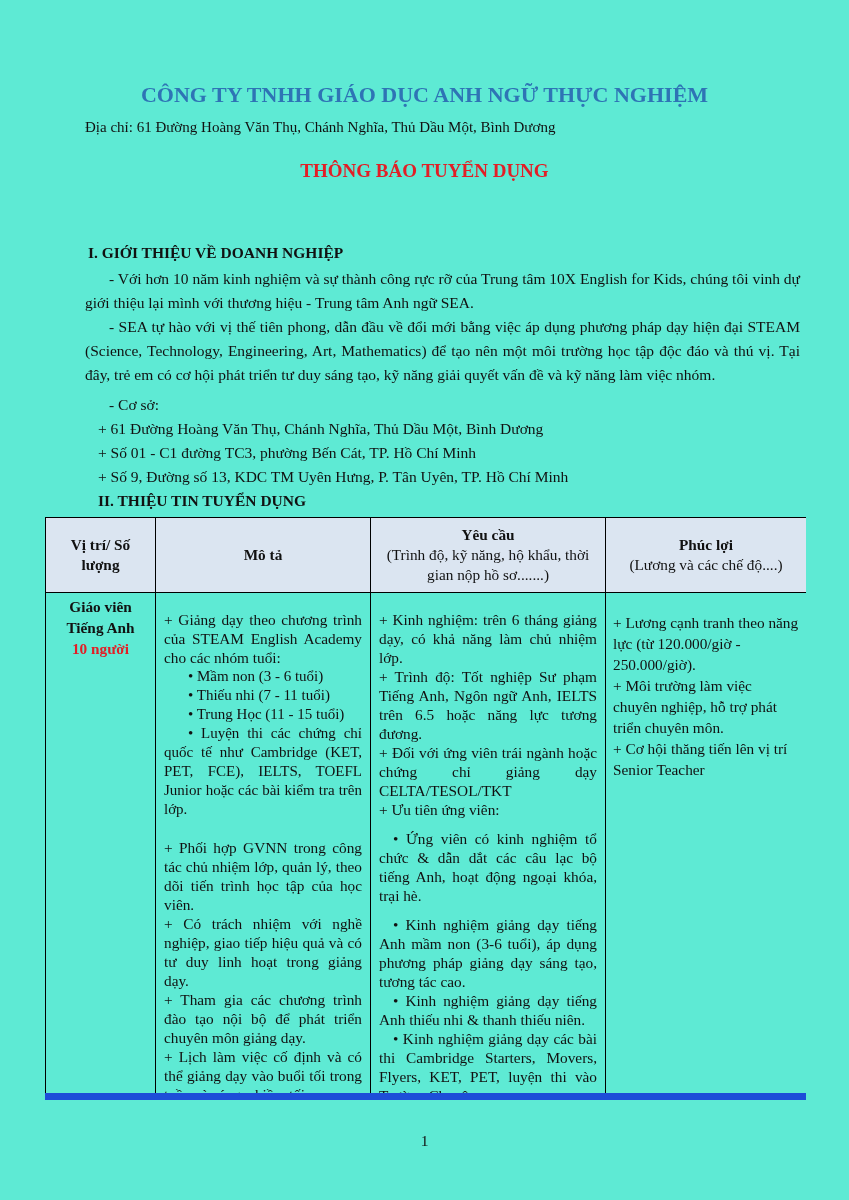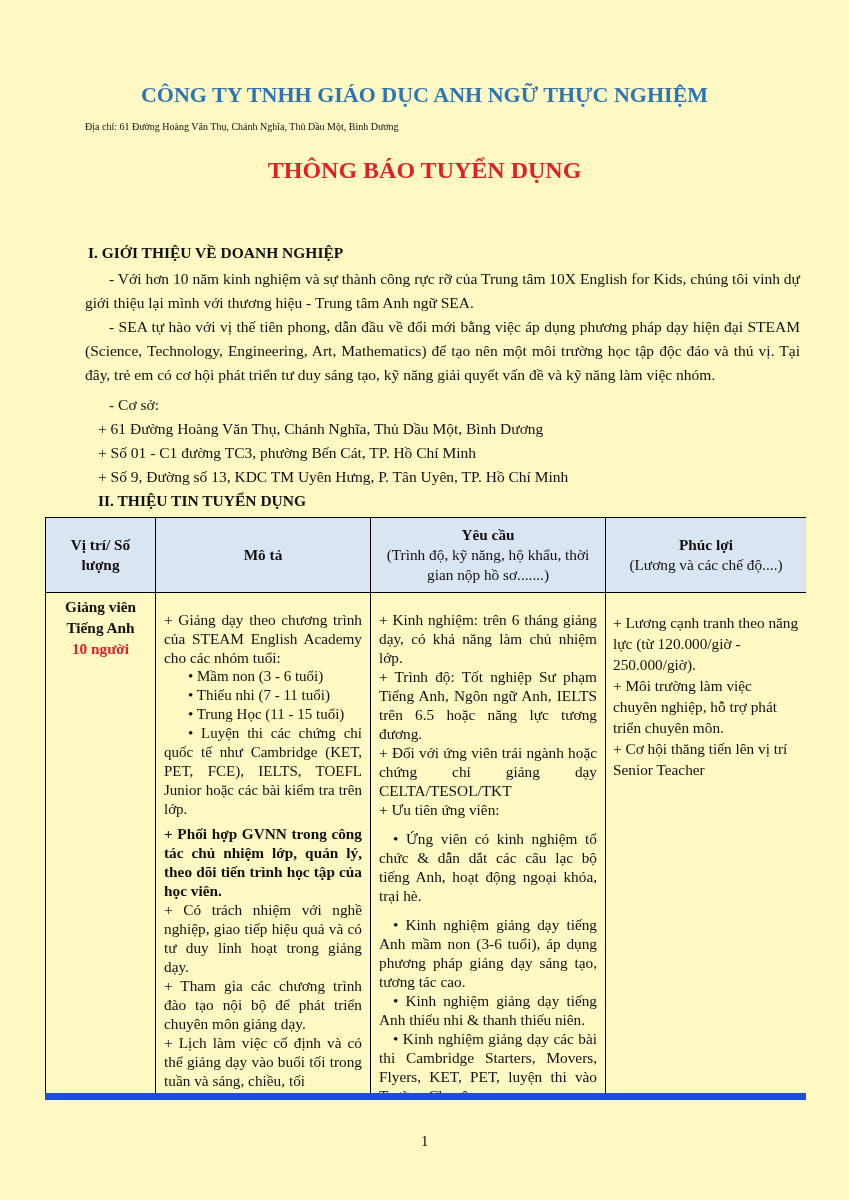--- a/index.html
+++ b/index.html
@@ -1,22 +1,22 @@
 <!DOCTYPE html>
 <html lang="vi"><head>
 <meta charset="utf-8">
 <style>
   html,body{margin:0;padding:0;background:#fff;}
   .page{
-    width:849px;height:1200px;background:#fef9c3;position:relative;overflow:hidden;
+    width:849px;height:1200px;background:#5eead4;position:relative;overflow:hidden;
     font-family:"Liberation Serif","DejaVu Serif",serif;color:#1a1a1a;
   }
   .company{padding-top:82px;text-align:center;font-size:22px;font-weight:bold;color:#2E74B5;line-height:26px;}
-  .address{margin:9px 49px 0 85px;font-size:10px;line-height:20px;color:#111;}
-  .announce{margin-top:22px;text-align:center;font-size:24px;font-weight:bold;color:#E21E26;line-height:23px;}
+  .address{margin:9px 49px 0 85px;font-size:15px;line-height:20px;color:#111;}
+  .announce{margin-top:22px;text-align:center;font-size:19px;font-weight:bold;color:#E21E26;line-height:23px;}
   .h-sec{font-size:15.5px;font-weight:bold;color:#111;}
   .sec1{margin:60px 49px 0 88px;line-height:21px;}
   .intro-wrap{margin:4px 49px 0 85px;}
   .ipara{font-size:15.5px;line-height:24px;text-align:justify;text-indent:24px;color:#111;}
   .coso{margin:6px 49px 0 85px;font-size:15.5px;line-height:24px;text-indent:24px;color:#111;}
   .fac-wrap{margin:0 49px 0 85px;}
   .fac{font-size:15.5px;line-height:24px;padding-left:13px;color:#111;}
   .sec2{margin:0 49px 0 98px;line-height:24px;}
   .tbl-wrap{margin:4px 0 0 45px;width:761px;height:583px;overflow:hidden;border-bottom:7px solid #1d4ed8;box-sizing:border-box;}
   table.recruit{border-collapse:collapse;table-layout:fixed;width:761px;}
@@ -28,21 +28,21 @@
   .th-sub{font-weight:normal;}
   tr.trow td{vertical-align:top;height:520px;}
   td.c1{text-align:center;padding:3px 4px;}
   .pos{font-size:15.3px;font-weight:bold;line-height:21px;color:#111;}
   .qty{font-size:15.3px;font-weight:bold;color:#E21E26;line-height:21px;}
   td.c2 .cell,td.c3 .cell{padding:16px 7px 0 7px;}
   td.c4 .cell{padding:18px 6px 0 6px;}
   .jp{font-size:15.3px;line-height:19px;text-align:justify;color:#111;}
   .bl{font-size:15px;line-height:19px;text-align:justify;text-indent:24px;color:#111;}
   .ind{text-indent:14px;}
-  .gap{margin-top:5px;font-weight:bold;}
+  .gap{margin-top:19px;}
   .gap-sm{margin-top:10px;}
   .lp{font-size:15.3px;line-height:21px;text-align:left;color:#111;}
   .pageno{position:absolute;left:0;top:1132px;width:100%;text-align:center;font-size:15.5px;color:#111;}
 </style>
 </head>
 <body>
 
 <div class="page">
 
   <div class="company">CÔNG TY TNHH GIÁO DỤC ANH NGỮ THỰC NGHIỆM</div>
@@ -84,21 +84,21 @@
             <div class="th-title">Yêu cầu</div>
             <div class="th-sub">(Trình độ, kỹ năng, hộ khẩu, thời gian nộp hồ sơ.......)</div>
           </th>
           <th>
             <div class="th-title">Phúc lợi</div>
             <div class="th-sub">(Lương và các chế độ....)</div>
           </th>
         </tr>
         <tr class="trow">
           <td class="c1">
-            <div class="pos">Giảng viên</div>
+            <div class="pos">Giáo viên</div>
             <div class="pos">Tiếng Anh</div>
             <div class="qty">10 người</div>
           </td>
           <td class="c2">
             <div class="cell">
                 <div class="jp">+ Giảng dạy theo chương trình của STEAM English Academy cho các nhóm tuổi:</div>
                 <div class="bl">• Mầm non (3 - 6 tuổi)</div>
                 <div class="bl">• Thiếu nhi (7 - 11 tuổi)</div>
                 <div class="bl">• Trung Học (11 - 15 tuổi)</div>
                 <div class="bl">• Luyện thi các chứng chỉ quốc tế như Cambridge (KET, PET, FCE), IELTS, TOEFL Junior hoặc các bài kiểm tra trên lớp.</div>

